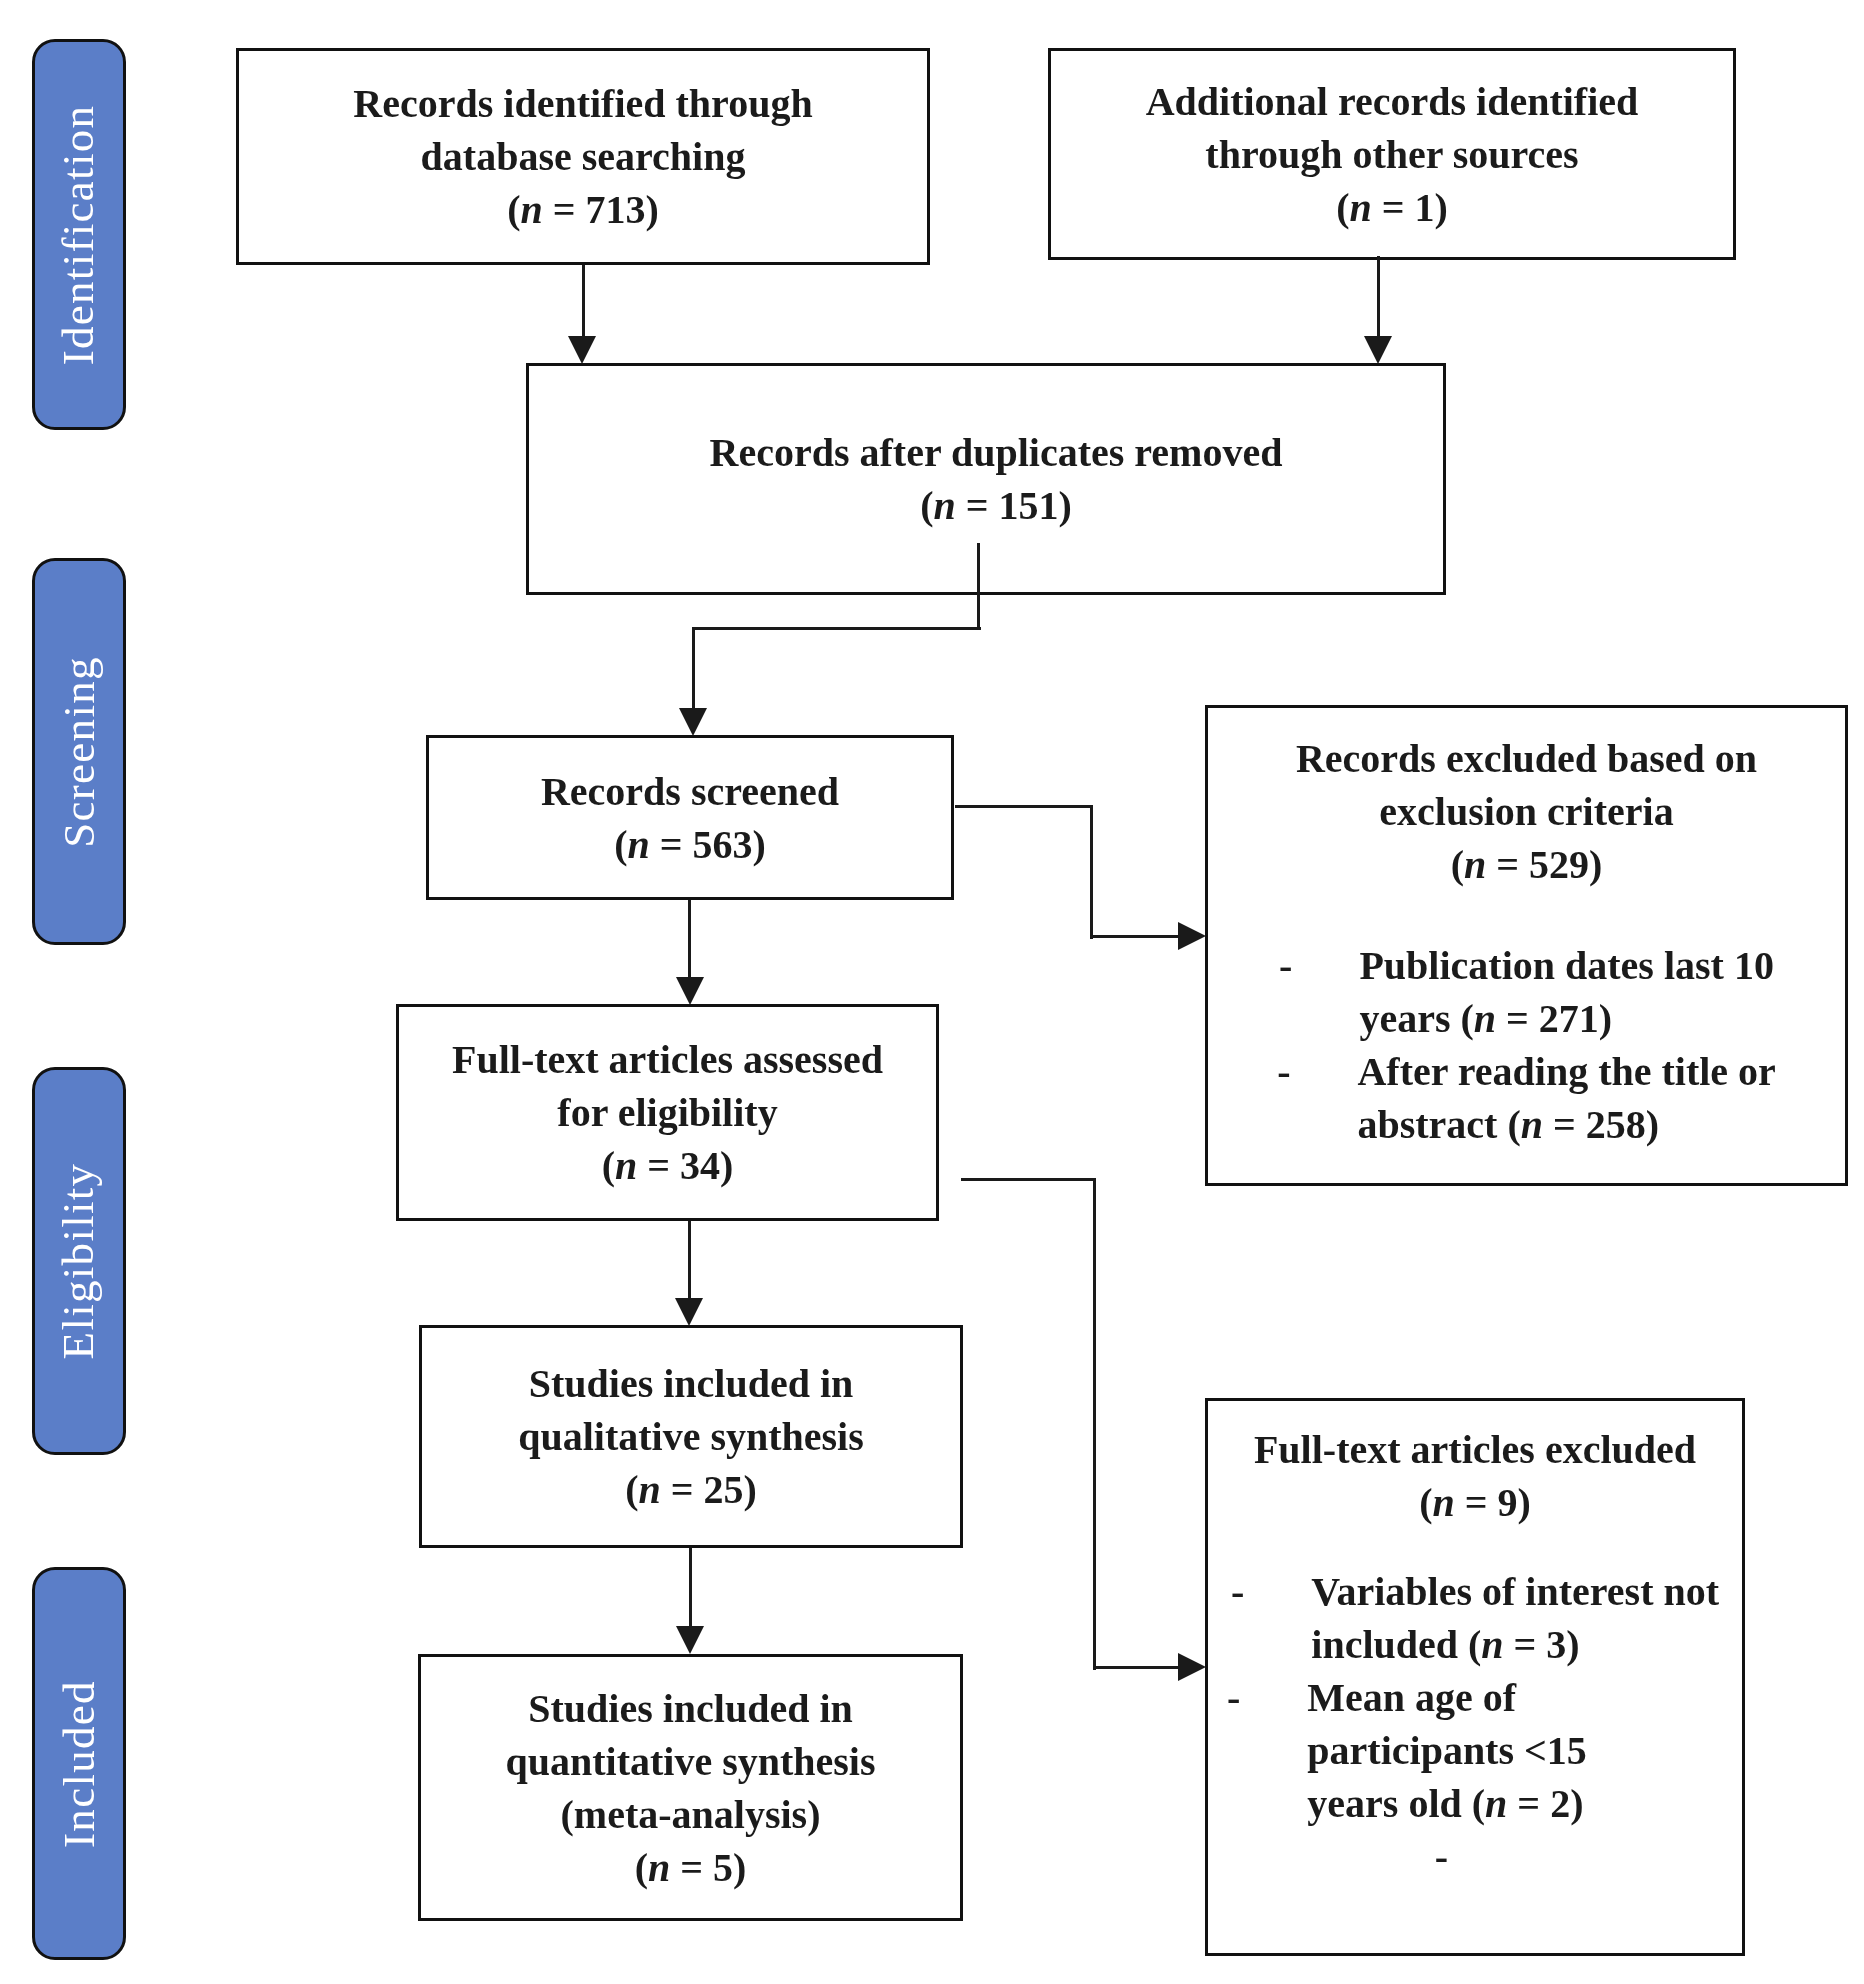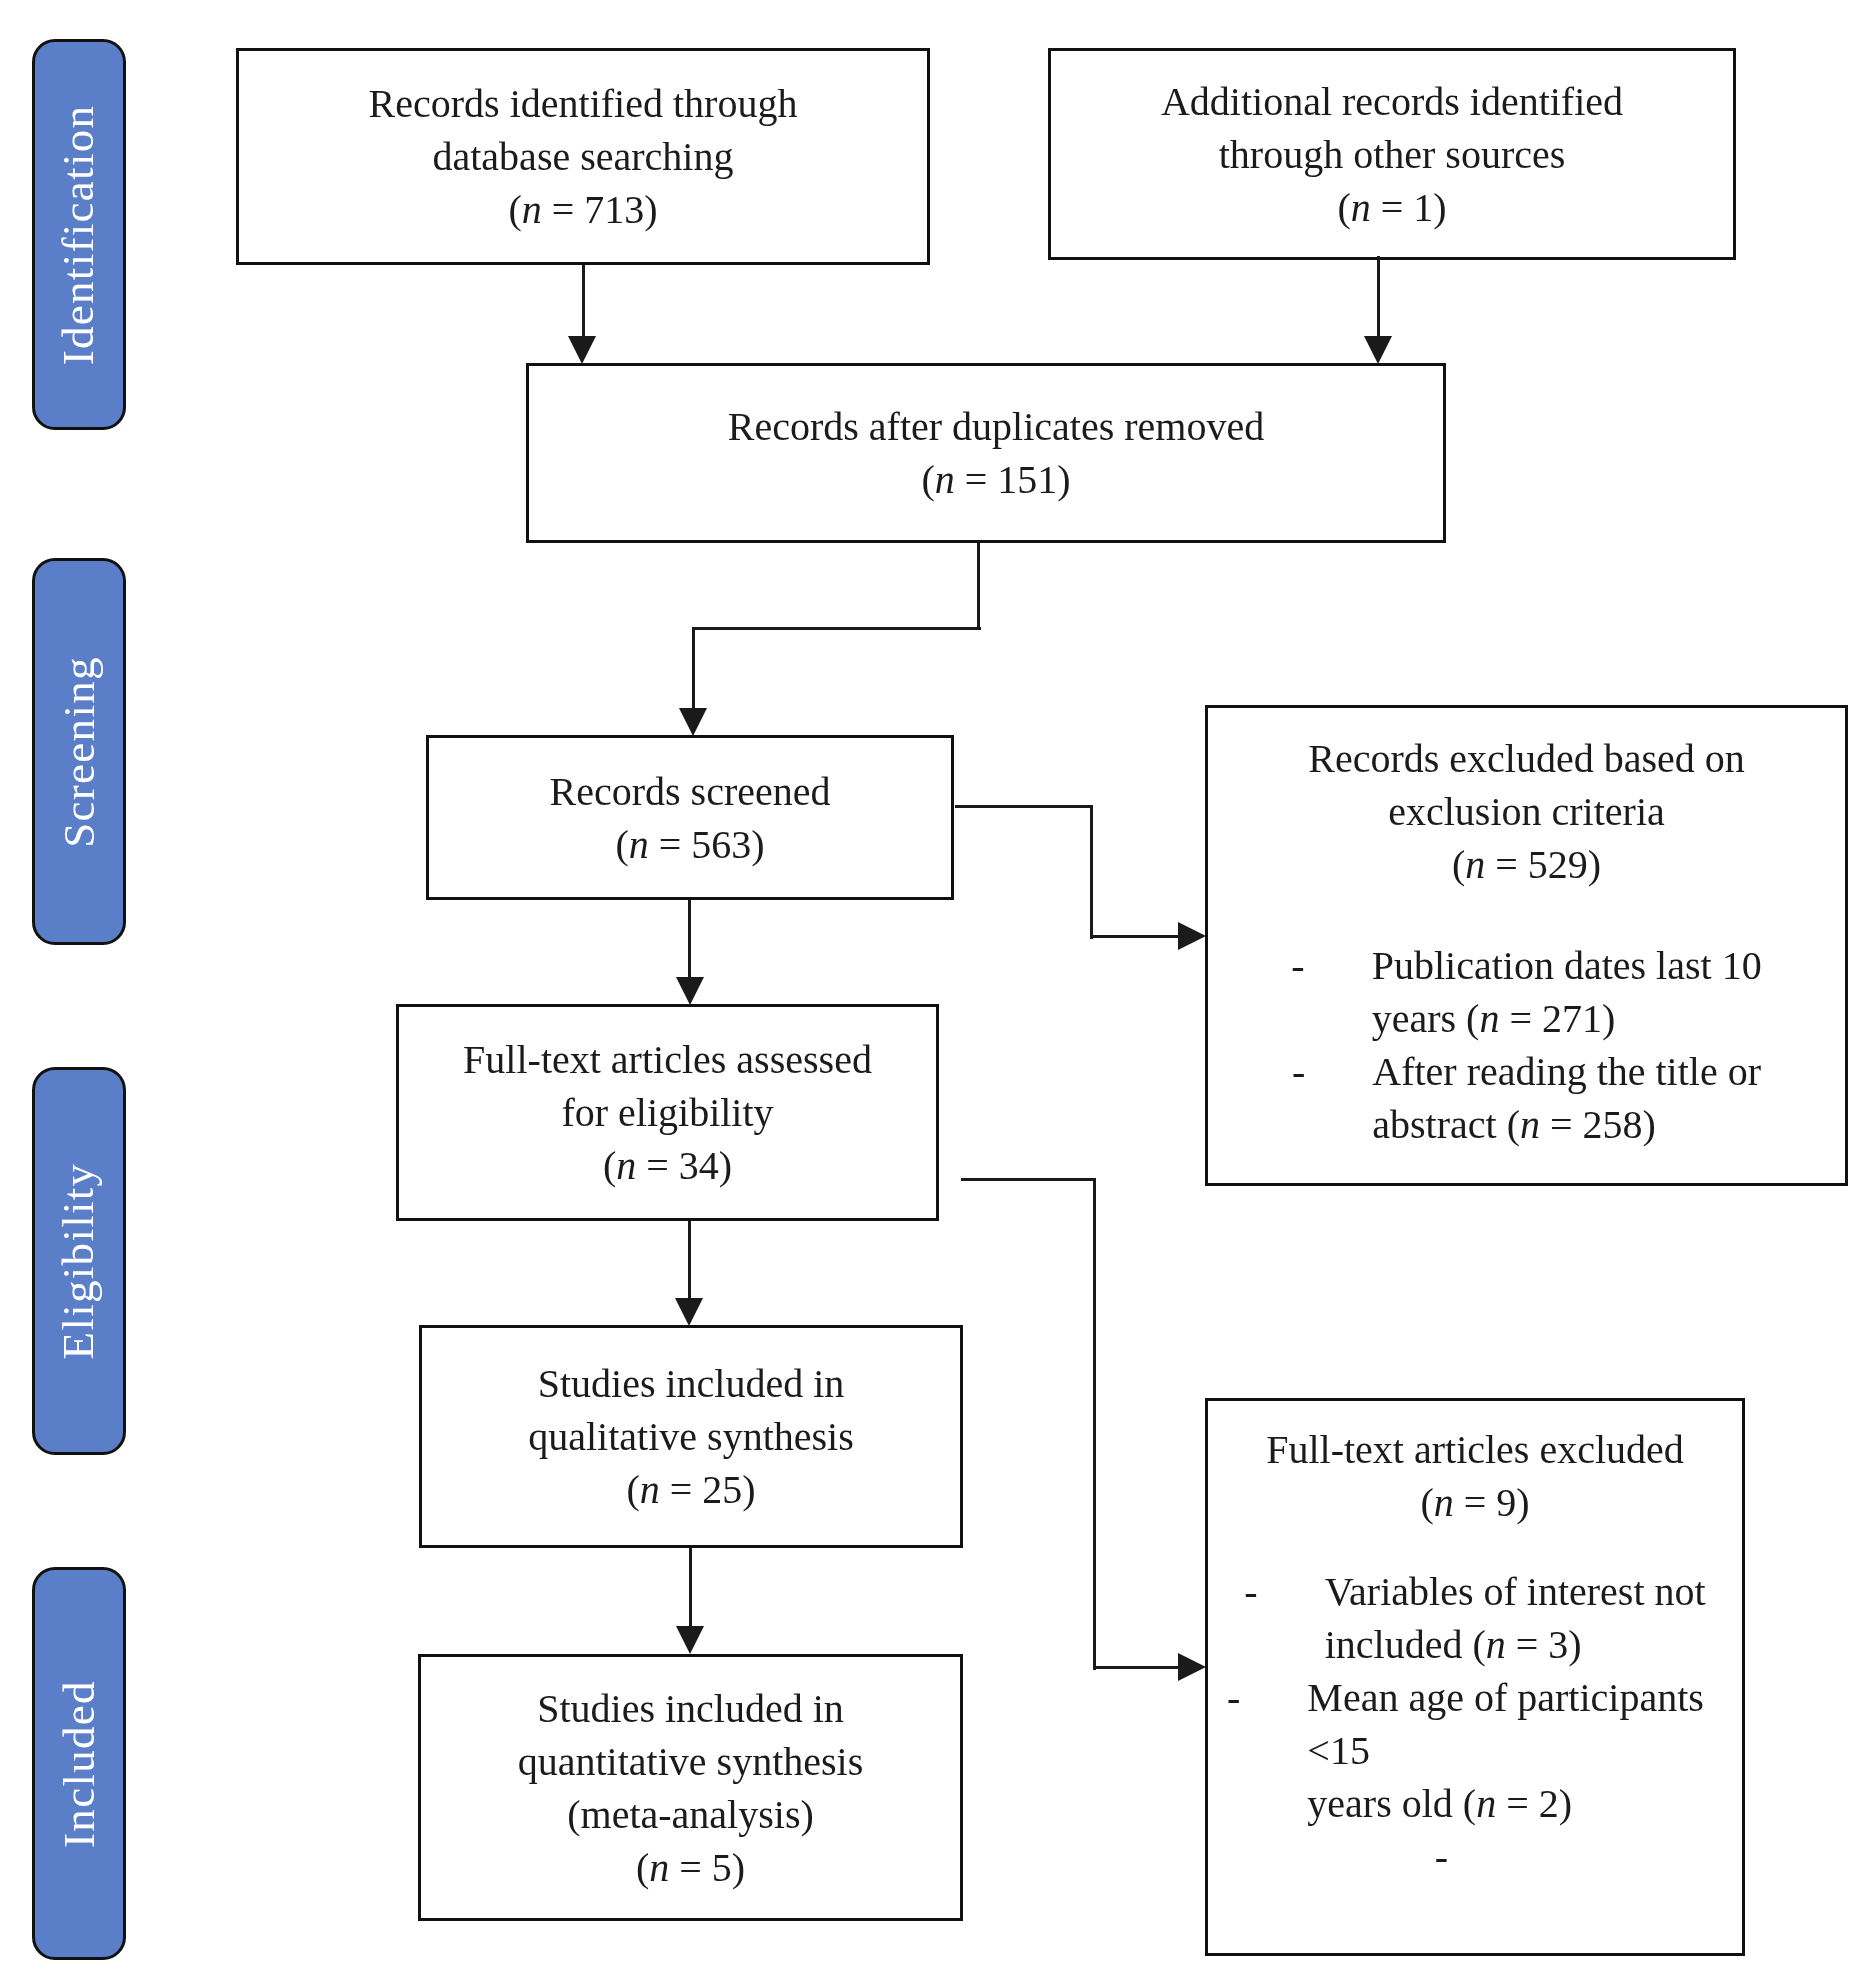--- a/index.html
+++ b/index.html
@@ -43,26 +43,27 @@
     box-sizing: border-box;
     border: 3.2px solid #111111;
     background: #ffffff;
     display: flex;
     flex-direction: column;
     align-items: center;
     justify-content: center;
     text-align: center;
     font-size: 40px;
     line-height: 53px;
+    font-weight: bold;
   }
   .box-text { white-space: pre-line; }
 
   #box-a { left: 236px;  top: 48px;   width: 694px; height: 217px; }
   #box-b { left: 1048px; top: 48px;   width: 688px; height: 212px; }
-  #box-c { left: 526px;  top: 363px;  width: 920px; height: 180px; padding-left: 20px; }
+  #box-c { left: 526px;  top: 363px;  width: 920px; height: 232px; padding-left: 20px; }
   #box-d { left: 426px;  top: 735px; width: 528px;  height: 165px; }
   #box-e { left: 1205px; top: 705px; width: 643px; height: 481px; }
   #box-g { left: 396px;  top: 1004px; width: 543px;  height: 217px; }
   #box-h { left: 419px;  top: 1325px; width: 544px;  height: 223px; }
   #box-i { left: 418px;  top: 1654px; width: 545px;  height: 267px; }
   #box-f { left: 1205px; top: 1398px; width: 540px; height: 558px; }
 
   
   .listbox { justify-content: flex-start; }
   #box-e { padding: 24.4px 19px 19px 19px; }

